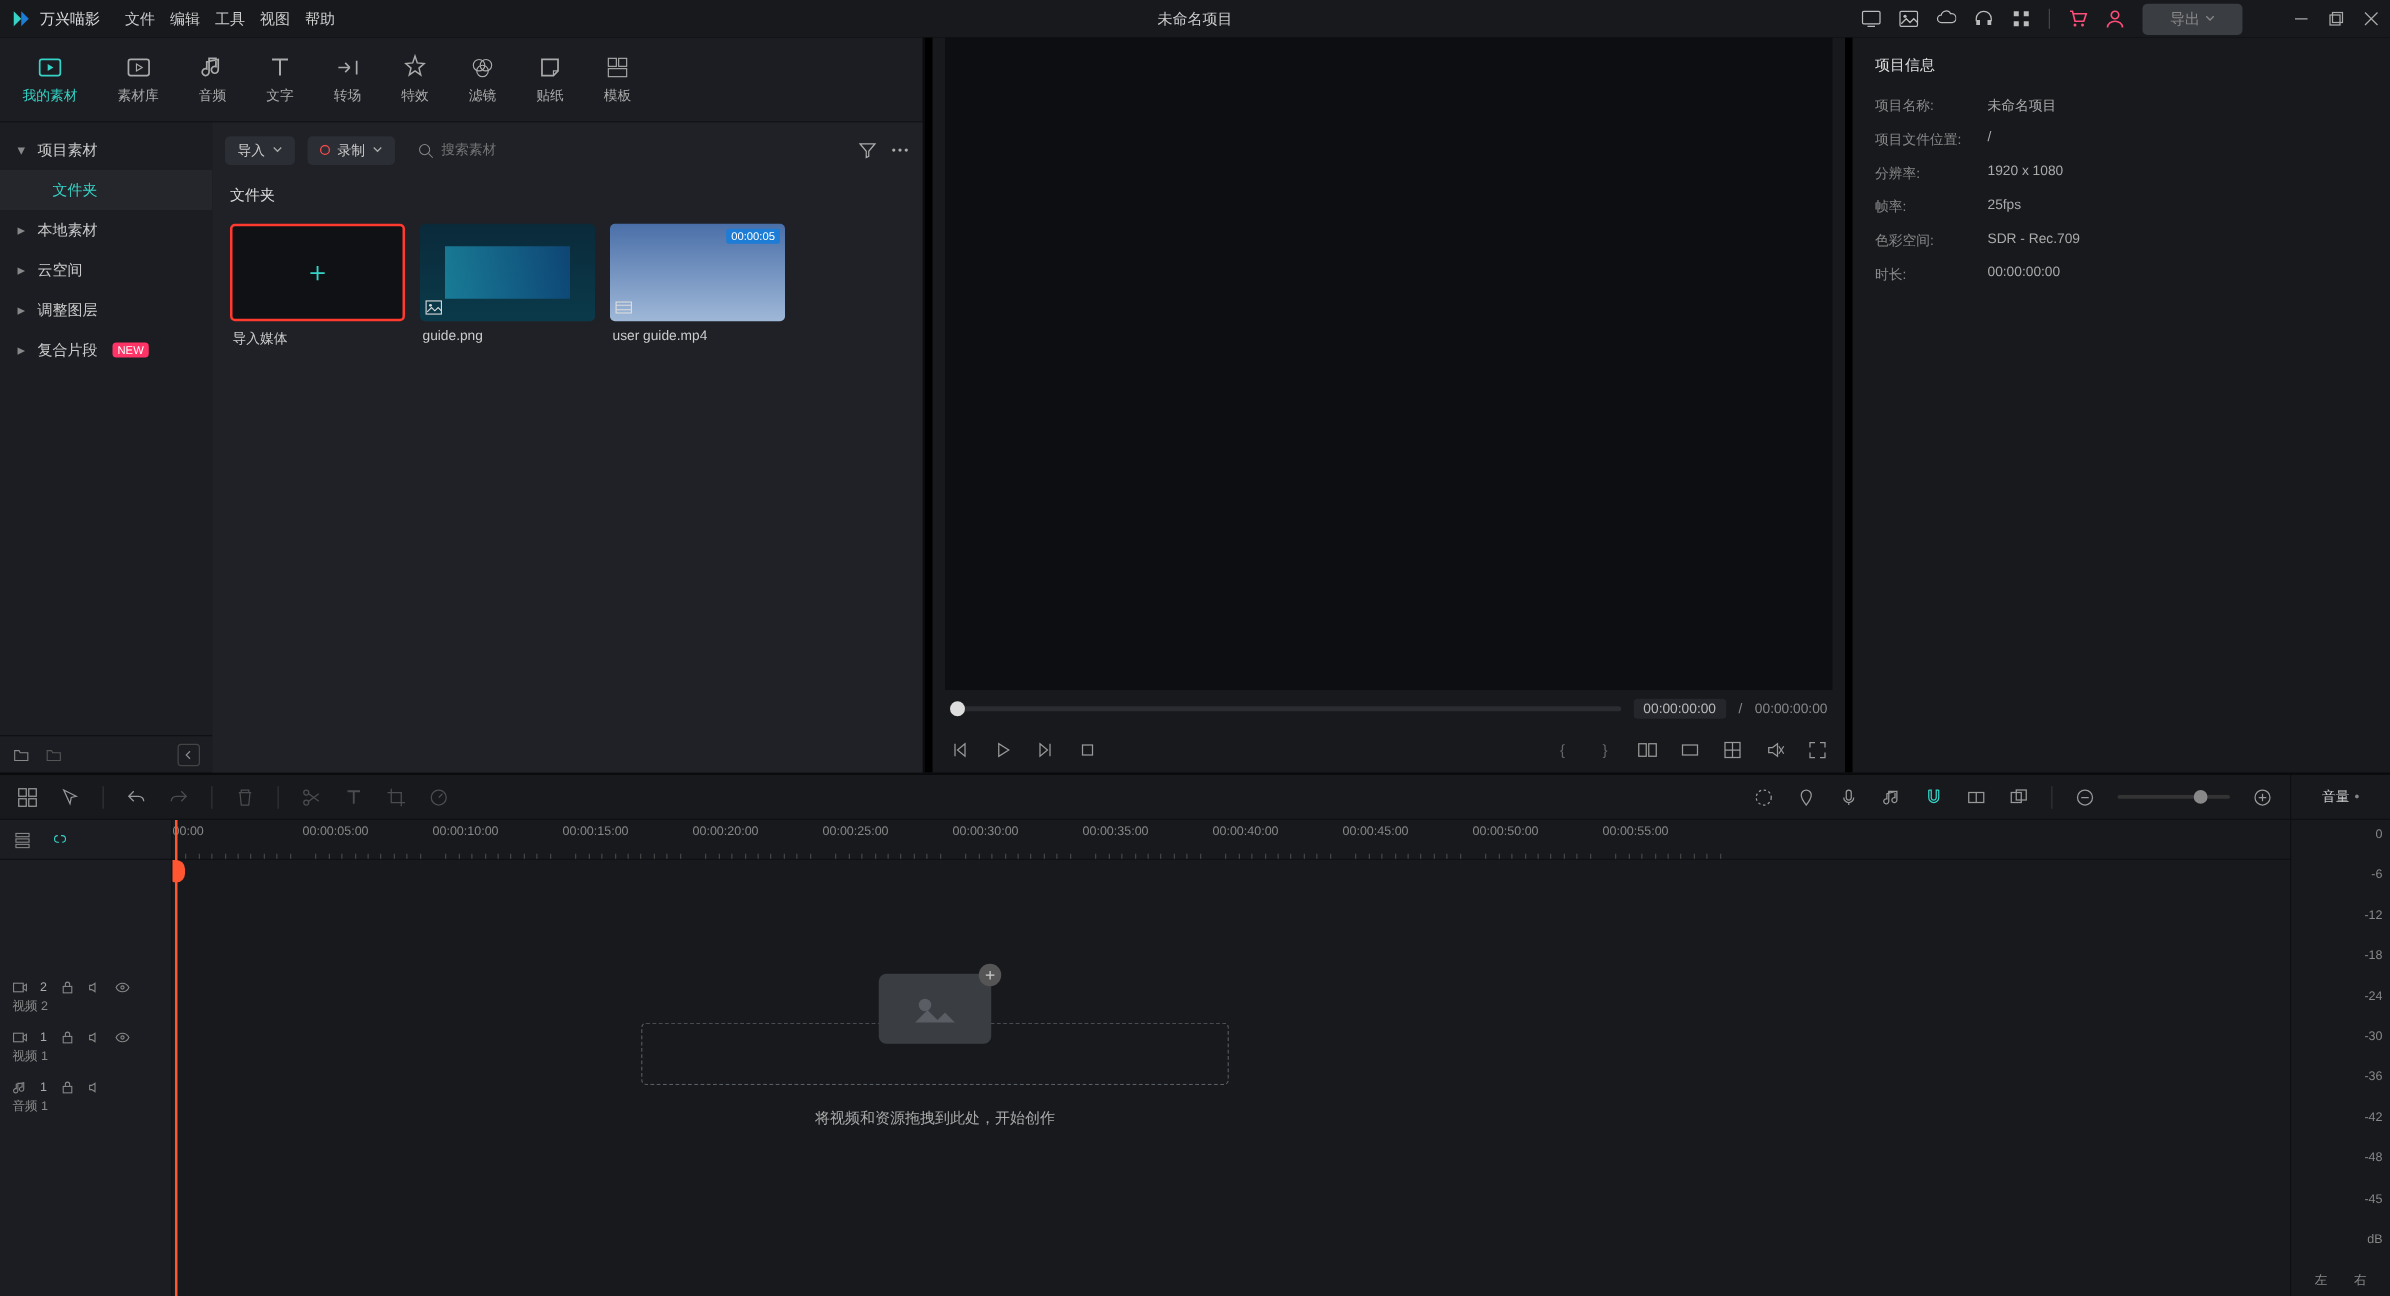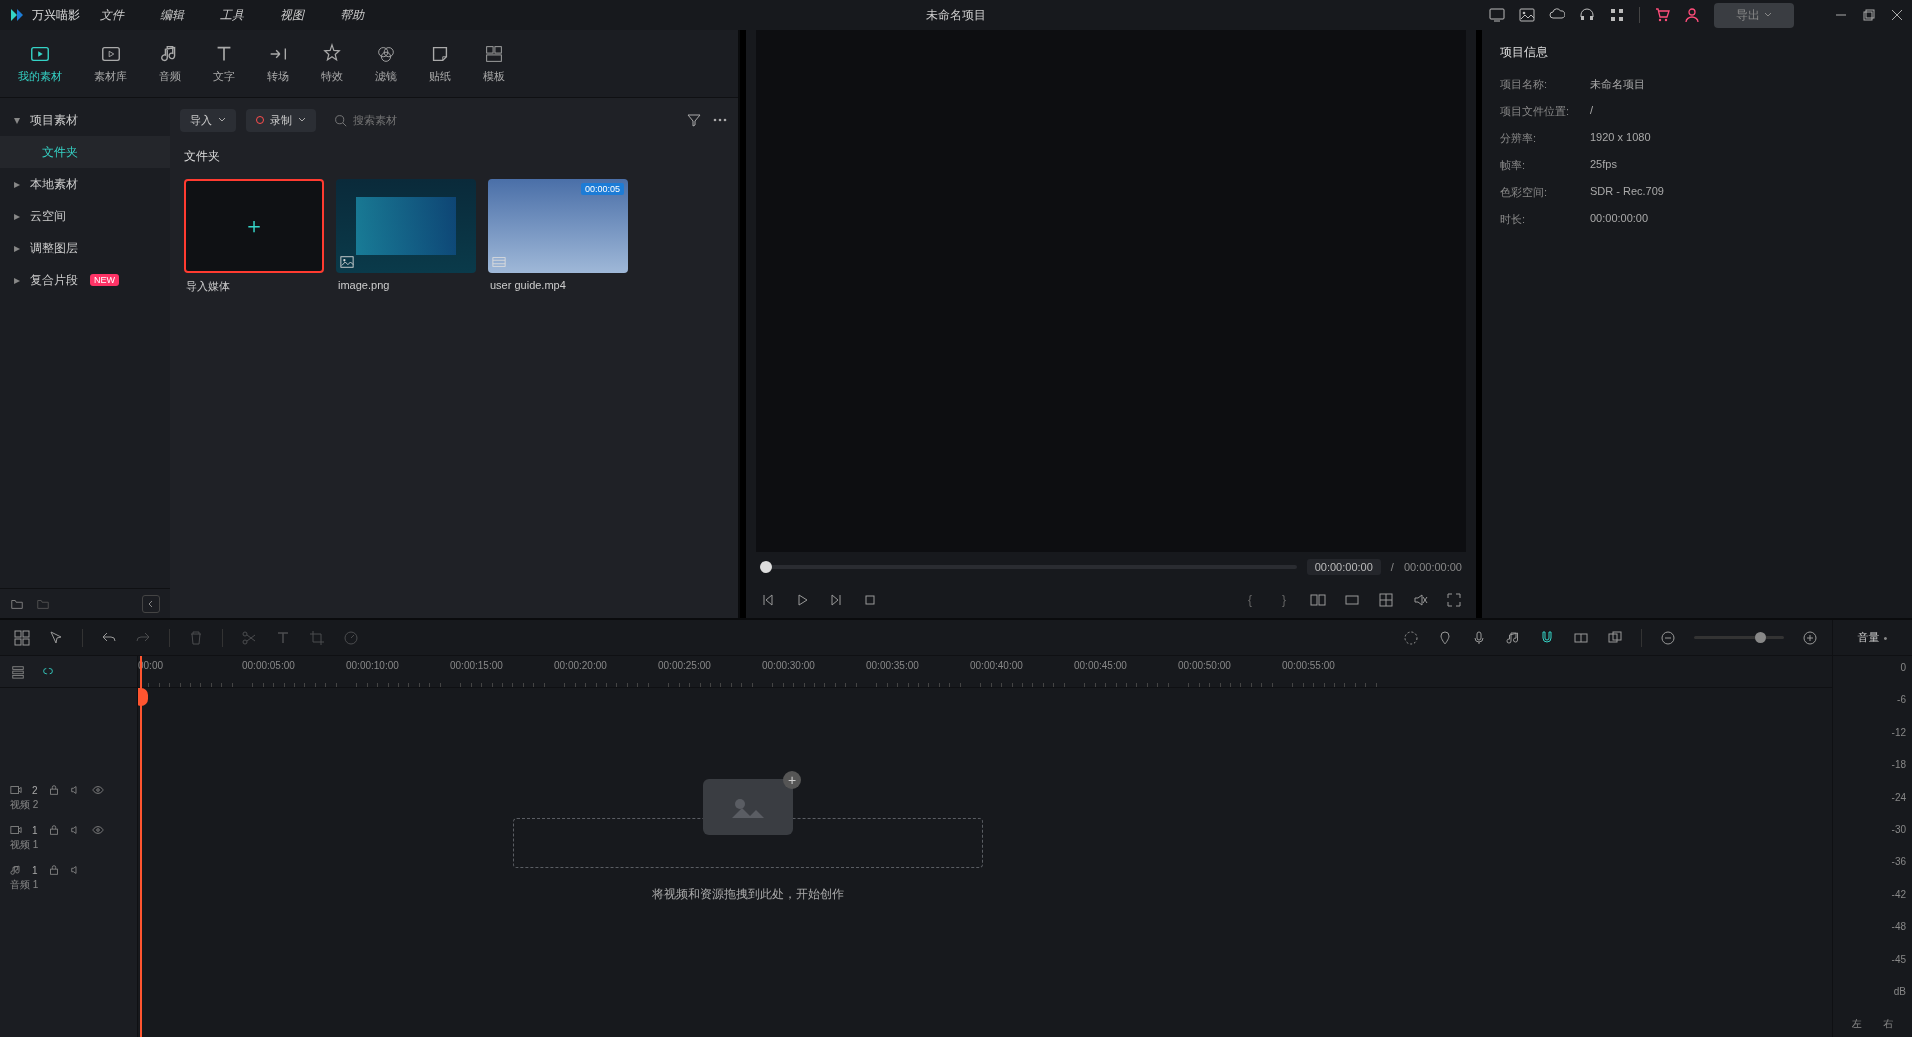--- a/index.html
+++ b/index.html
@@ -1,21 +1,21 @@
 <!DOCTYPE html>
 <html><head>
 <meta charset="utf-8">
 <style>
 * { margin:0; padding:0; box-sizing:border-box; font-family:"Microsoft YaHei",Arial,sans-serif; }
 body { background:#000; color:#aaa; font-size:12px; overflow:hidden; width:1912px; height:1037px; }
 .titlebar { height:30px; background:#17191d; display:flex; align-items:center; padding:0 8px; color:#ccc; }
 .logo-icon { width:18px; height:18px; margin-right:6px; display:inline-flex; align-items:center; justify-content:center; }
 .logo-icon svg { width:18px; height:18px; }
 .app-name { font-size:12px; margin-right:20px; color:#ddd; }
-.menu { display:flex; gap:36px;font-style:italic; }
+.menu { display:flex; gap:12px; }
 .menu-item { font-size:12px; color:#ccc; cursor:pointer; }
 .title-center { position:absolute; left:50%; transform:translateX(-50%); font-size:12px; color:#ccc; }
 .title-right { margin-left:auto; display:flex; align-items:center; gap:14px; }
 .tb-icon { width:16px; height:16px; color:#bbb; cursor:pointer; display:flex; align-items:center; justify-content:center; }
 .tb-icon.cart { color:#ff4d7a; }
 .tb-icon.user { color:#ff4d7a; }
 .export-btn { background:#3a3d42; color:#888; padding:4px 22px; border-radius:4px; font-size:12px; display:flex; align-items:center; gap:4px; cursor:not-allowed; }
 .win-btn { width:14px; height:14px; color:#aaa; cursor:pointer; display:flex; align-items:center; justify-content:center; }
 
 .main-row { display:flex; height:588px; }
@@ -37,21 +37,21 @@
 .library { flex:1; display:flex; flex-direction:column; background:#1f2126; }
 .lib-toolbar { height:44px; display:flex; align-items:center; padding:0 10px; gap:10px; }
 .combo { display:flex; align-items:center; gap:6px; background:#2b2e34; padding:4px 10px; border-radius:4px; font-size:11px; color:#ccc; cursor:pointer; }
 .rec-dot { width:8px; height:8px; border:1.5px solid #ff4d4d; border-radius:50%; }
 .search-box { display:flex; align-items:center; gap:6px; background:transparent; padding:4px 8px; flex:0 0 auto; }
 .search-box input { background:transparent; border:none; outline:none; color:#ccc; font-size:11px; width:120px; }
 .lib-toolbar .spacer { flex:1; }
 .folder-label { padding:6px 14px; font-size:12px; color:#ddd; font-weight:500; }
 .thumb-grid { display:flex; gap:12px; padding:8px 14px; flex-wrap:wrap; align-content:flex-start; }
 .thumb { width:140px; display:flex; flex-direction:column; gap:6px; cursor:pointer; }
-.thumb-box { height:94px; border-radius:4px; background:#0f1114; display:flex; align-items:center; justify-content:center; position:relative; overflow:hidden; }
+.thumb-box { height:78px; border-radius:4px; background:#0f1114; display:flex; align-items:center; justify-content:center; position:relative; overflow:hidden; }
 .thumb-box.import { border:2px solid #ff3b30; }
 .thumb-box .plus { color:#35d4c7; font-size:22px; }
 .thumb-box .badge-dur { position:absolute; top:4px; right:4px; background:#1d7cd6; color:#fff; font-size:9px; padding:1px 4px; border-radius:2px; }
 .thumb-box .type-icon { position:absolute; bottom:4px; left:4px; width:14px; height:14px; color:#ddd; }
 .thumb-label { font-size:11px; color:#ccc; padding-left:2px; }
 .thumb-img1 { background:linear-gradient(180deg,#0a2a3a 0%,#0a3a4a 100%); position:relative; }
 .thumb-img1::after{content:"";position:absolute;inset:18px 20px;background:linear-gradient(90deg,#2ac,#159);opacity:.6;}
 .thumb-img2 { background:linear-gradient(180deg,#4a6fa8 0%,#9fb8d8 100%); }
 
 .preview-panel { flex:1; background:#17191d; display:flex; flex-direction:column; margin:0 6px; }
@@ -384,21 +384,21 @@
           <div class="thumb">
             <div class="thumb-box thumb-img1">
               <span class="type-icon">
                   <svg width="14" height="14" viewBox="0 0 16 16">
                     <rect x="1" y="2" width="14" height="12" fill="none" stroke="#ddd"></rect>
                     <circle cx="5" cy="6" r="1.3" fill="#ddd"></circle>
                     <path d="M2 12L6 8l3 3 3-3 3 3" fill="none" stroke="#ddd"></path>
                   </svg>
                 </span>
             </div>
-            <span class="thumb-label">image.png</span>
+            <span class="thumb-label">guide.png</span>
           </div>
           <div class="thumb">
             <div class="thumb-box thumb-img2">
               <span class="badge-dur">00:00:05</span>
               <span class="type-icon">
                   <svg width="14" height="14" viewBox="0 0 16 16">
                     <rect x="1" y="3" width="14" height="10" fill="none" stroke="#ddd"></rect>
                     <line x1="1" y1="6" x2="15" y2="6" stroke="#ddd"></line>
                     <line x1="1" y1="10" x2="15" y2="10" stroke="#ddd"></line>
                   </svg>

